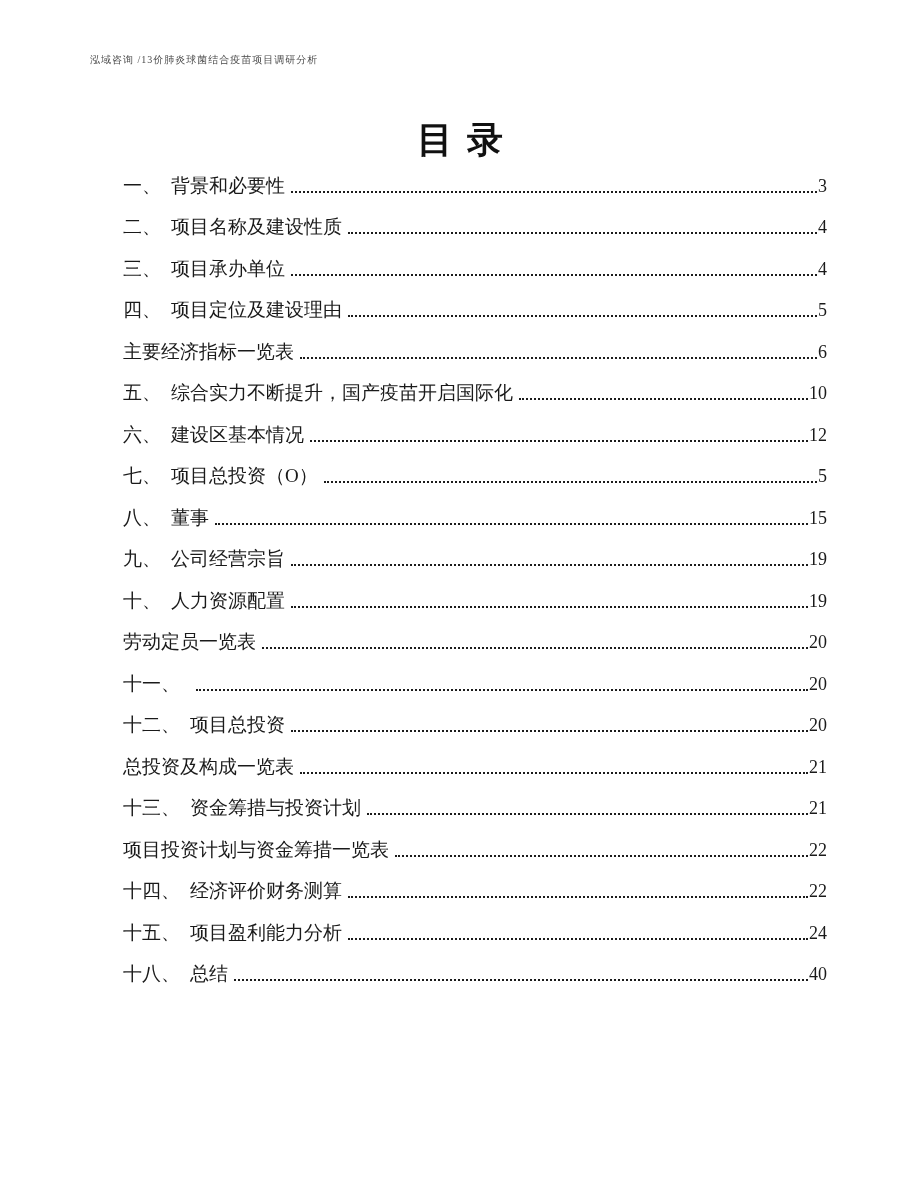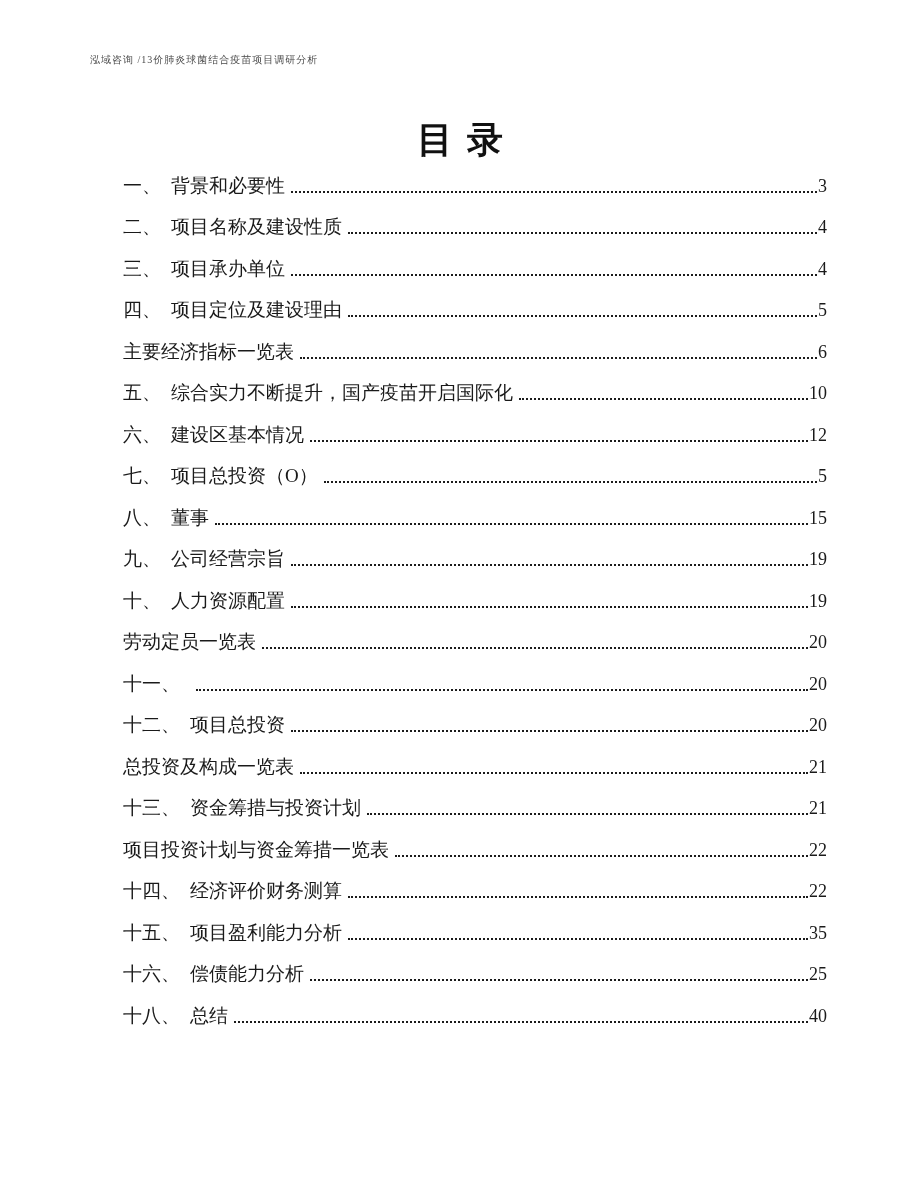--- a/index.html
+++ b/index.html
@@ -207,29 +207,23 @@
     <span class="toc-num">十四、</span>
     <span class="toc-label">经济评价财务测算</span>
     <span class="toc-dots"></span>
     <span class="toc-page">22</span>
   </div>
 
   <div class="toc-row">
     <span class="toc-num">十五、</span>
     <span class="toc-label">项目盈利能力分析</span>
     <span class="toc-dots"></span>
-    <span class="toc-page">35</span>
-  </div>
-
-  <div class="toc-row">
-    <span class="toc-num">十六、</span>
-    <span class="toc-label">偿债能力分析</span>
-    <span class="toc-dots"></span>
-    <span class="toc-page">25</span>
-  </div>
+    <span class="toc-page">24</span>
+  </div>
+
 
 
   <div class="toc-row">
     <span class="toc-num">十八、</span>
     <span class="toc-label">总结</span>
     <span class="toc-dots"></span>
     <span class="toc-page">40</span>
   </div>
 
 </div>

